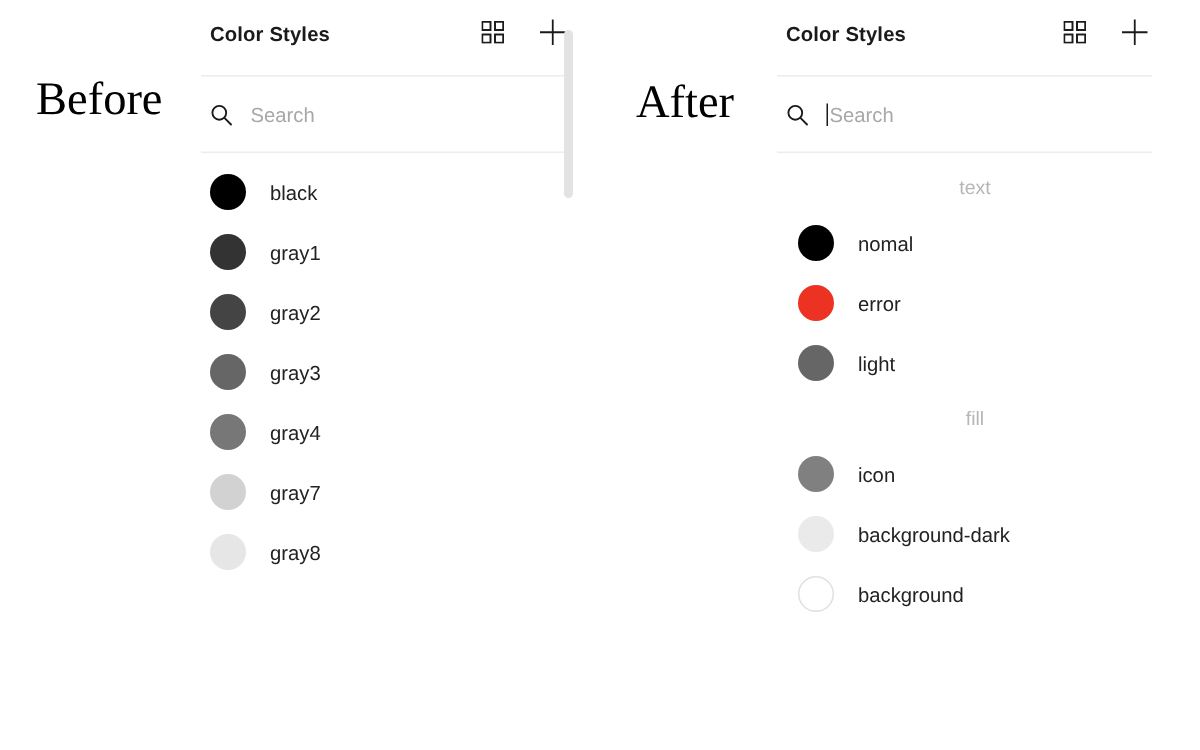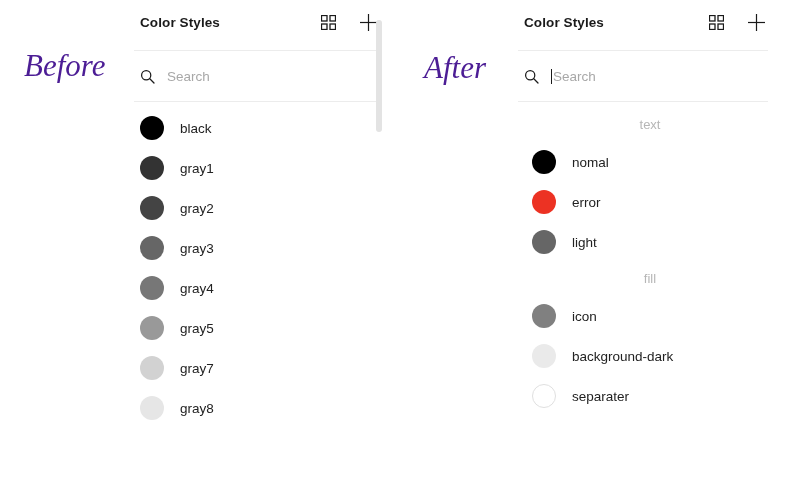--- a/index.html
+++ b/index.html
@@ -13,23 +13,22 @@
     position: relative;
     overflow: hidden;
     font-family: "Liberation Sans", sans-serif;
     -webkit-font-smoothing: antialiased;
   }
 
   
   .stage-label {
     position: absolute;
     font-family: "Liberation Serif", serif;
-    font-style: italic;
     font-size: 31px;
-    color: #4c1d95;
+    color: #000000;
     line-height: 1;
     white-space: nowrap;
   }
   #label-before { left: 24px; top: 50px; }
   #label-after  { left: 424px; top: 52px; }
 
   
   .panel {
     position: absolute;
     top: 0;
@@ -218,24 +217,20 @@
       </div>
       <div class="list-item">
         <span class="swatch" style="background: rgb(102, 102, 102);"></span>
         <span class="item-label">gray3</span>
       </div>
       <div class="list-item">
         <span class="swatch" style="background: rgb(119, 119, 119);"></span>
         <span class="item-label">gray4</span>
       </div>
       <div class="list-item">
-        <span class="swatch" style="background: rgb(153, 153, 153);"></span>
-        <span class="item-label">gray5</span>
-      </div>
-      <div class="list-item">
         <span class="swatch" style="background: rgb(210, 210, 210);"></span>
         <span class="item-label">gray7</span>
       </div>
       <div class="list-item">
         <span class="swatch" style="background: rgb(230, 230, 230);"></span>
         <span class="item-label">gray8</span>
       </div>
     </div>
 
   <div class="scrollbar-track">
@@ -302,16 +297,16 @@
       <div class="list-item indented">
         <span class="swatch" style="background: rgb(128, 128, 128);"></span>
         <span class="item-label">icon</span>
       </div>
       <div class="list-item indented">
         <span class="swatch" style="background: rgb(234, 234, 234);"></span>
         <span class="item-label">background-dark</span>
       </div>
       <div class="list-item indented">
         <span class="swatch" style="background: rgb(255, 255, 255); border: 1px solid rgb(224, 224, 224);"></span>
-        <span class="item-label">separater</span>
+        <span class="item-label">background</span>
       </div>
     </div>
 </div>
 
 </body></html>

